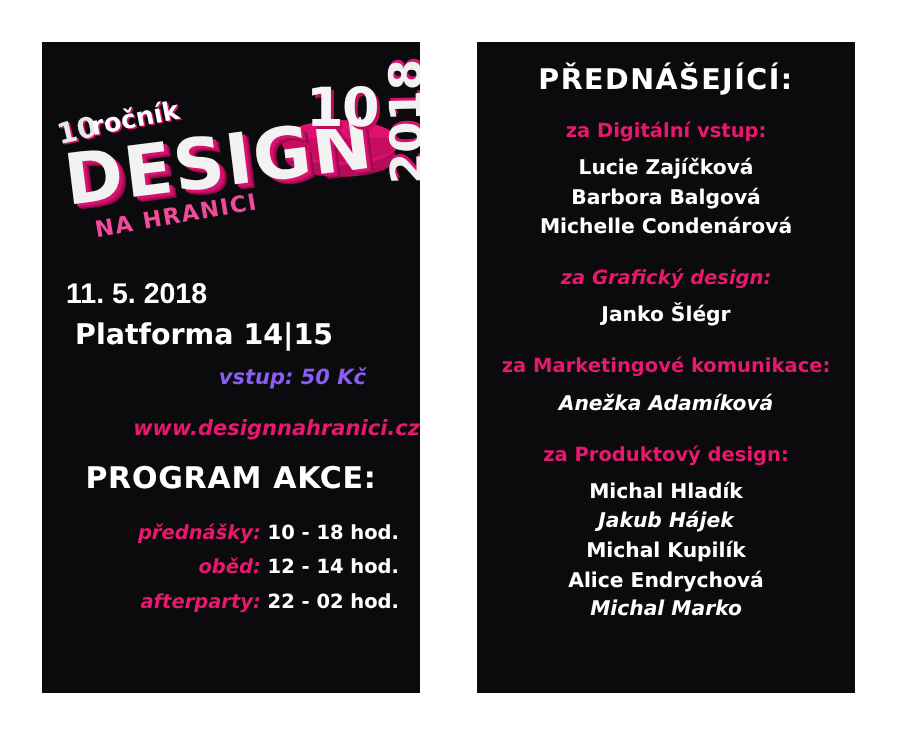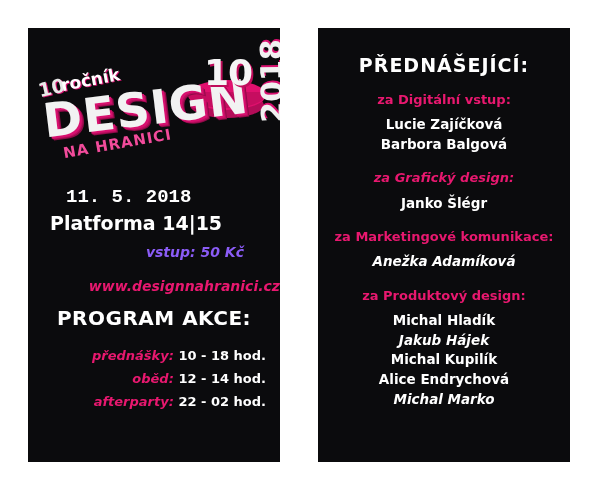--- a/index.html
+++ b/index.html
@@ -139,25 +139,25 @@
     color: #f5f5f5;
     letter-spacing: -1px;
     text-shadow: 2px 2px 0 #c00c5b;
   }
 
   .left-body {
     padding: 4px 0 0 0;
     color: #ffffff;
   }
   .date-line {
-    font-family: Liberation Mono, monospace;
+    font-family: Liberation Sans, sans-serif;
     font-weight: bold;
     font-size: 19px;
     color: #ffffff;
-    padding-left: 38px;
+    padding-left: 16px;
     margin-top: 14px;
   }
   .venue-line {
     font-family: "DejaVu Sans", sans-serif;
     font-weight: bold;
     font-size: 19px;
     color: #ffffff;
     padding-left: 22px;
     margin-top: 4px;
   }
@@ -222,21 +222,21 @@
     background: #0b0b0d;
     overflow: hidden;
     text-align: center;
   }
   .speakers-title {
     font-family: "DejaVu Sans", sans-serif;
     font-weight: bold;
     font-size: 19px;
     color: #ffffff;
     letter-spacing: 1px;
-    margin-top: 26px;
+    margin-top: 14px;
   }
   .cat {
     margin-top: 16px;
   }
   .cat-head {
     font-family: "DejaVu Sans", sans-serif;
     font-weight: bold;
     font-size: 13px;
     color: #e8186f;
     line-height: 1.25;
@@ -301,20 +301,21 @@
     </div>
   </div>
 
   <div class="panel-right">
     <div class="speakers-title">PŘEDNÁŠEJÍCÍ:</div>
 
     <div class="cat">
       <div class="cat-head">za Digitální vstup:</div>
       <div class="person">Lucie Zajíčková</div>
       <div class="person">Barbora Balgová</div>
+      <div class="person">Michelle Condenárová</div>
     </div>
 
     <div class="cat">
       <div class="cat-head italic">za Grafický design:</div>
       <div class="person">Janko Šlégr</div>
     </div>
 
     <div class="cat">
       <div class="cat-head">za Marketingové komunikace:</div>
       <div class="person italic">Anežka Adamíková</div>

